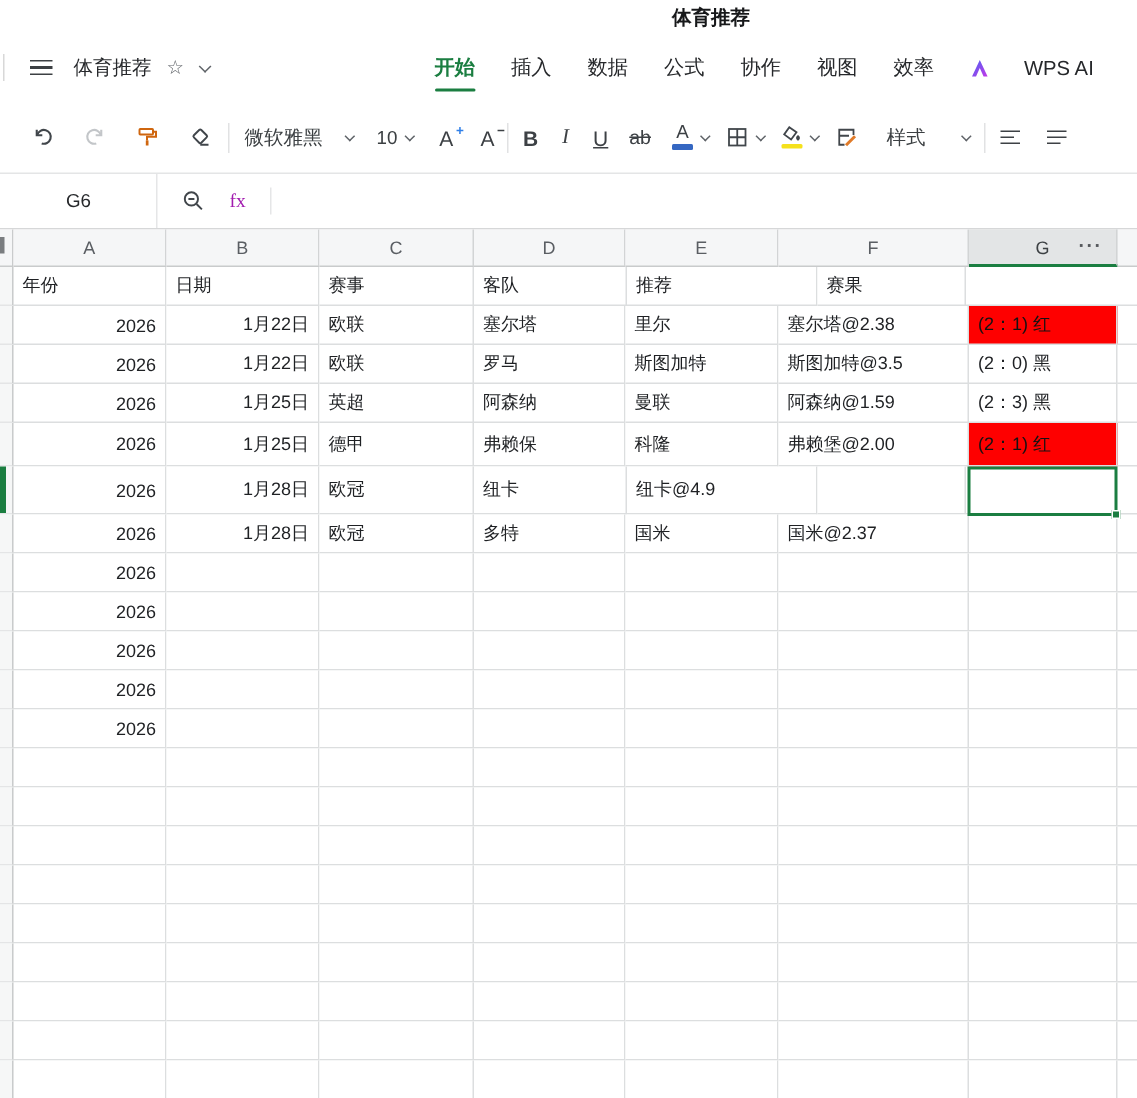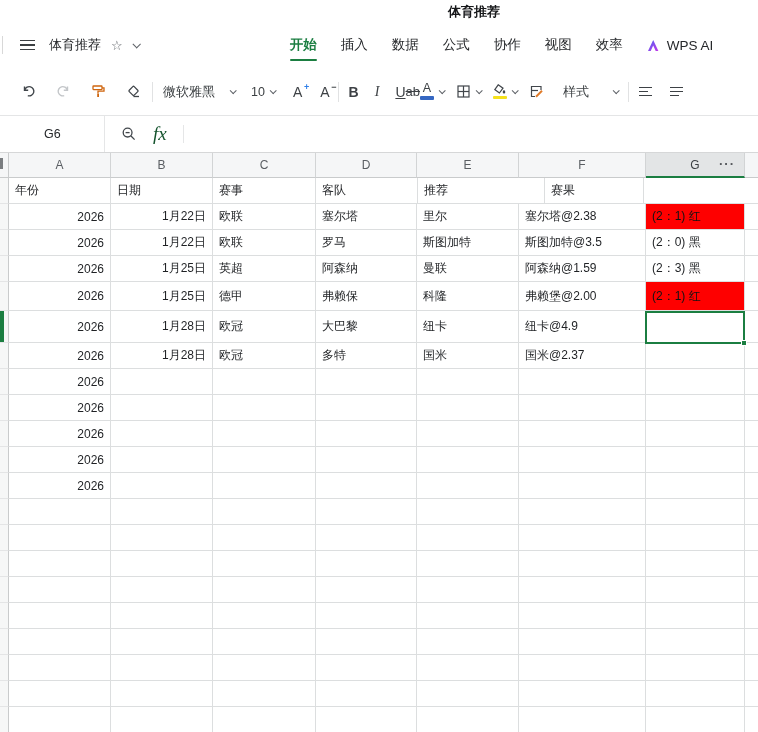--- a/index.html
+++ b/index.html
@@ -20,29 +20,29 @@
   .docname { margin-left:14px; font-size:13px; color:#26282b; }
   .star { margin-left:10px; font-size:13px; color:#5f6368; }
   .chev { display:inline-block; width:6px; height:6px; border-right:1.4px solid #5f6368;
     border-bottom:1.4px solid #5f6368; transform:rotate(45deg) translateY(-1px); margin-left:10px; }
   .chev.sm { width:5px; height:5px; margin-left:5px; }
   .tabs { display:flex; gap:22px; margin-left:150px; align-items:center; }
   .tab { position:relative; font-size:13.5px; color:#26282b; padding:8px 1px; cursor:pointer; white-space:nowrap; }
   .tab.active { color:#1b7e41; font-weight:700; }
   .tab.active::after { content:""; position:absolute; left:1px; right:1px; bottom:1px; height:2.5px;
     background:#1b7e41; border-radius:1px; }
-  .tab-ai { display:flex; align-items:center; gap:6px; }
+  .tab-ai { display:flex; align-items:center; gap:22px; }
 
   
   .toolbar { height:48px; display:flex; align-items:center; padding-left:12px;
     border-bottom:1px solid #e4e5e6; color:#3d4145; }
   .tbtn { display:flex; flex-direction:column; align-items:center; justify-content:center;
     cursor:pointer; flex:none; }
   .sep { width:1px; height:20px; background:#e1e2e3; margin:0 10px; flex:none; }
-  .ml8{margin-left:8px;} .ml12{margin-left:12px;} .ml14{} .ml16{margin-left:16px;} .ml18{margin-left:18px;}
+  .ml8{margin-left:8px;} .ml12{margin-left:12px;} .ml14{margin-left:14px;} .ml16{margin-left:16px;} .ml18{margin-left:18px;}
   .fontname { display:flex; align-items:center; font-size:13px; color:#3c4043; cursor:pointer; }
   .fontname .nm { width:62px; }
   .fontsize { display:flex; align-items:center; font-size:12.5px; color:#3c4043; cursor:pointer; }
   .letterbtn { font-size:14px; color:#3d4145; position:relative; cursor:pointer; line-height:14px; }
   .letterbtn .sup { position:absolute; top:-5px; right:-7px; font-size:9px; font-weight:700; }
   .sup.plus { color:#2f7fe8; } .sup.minus { color:#3d4145; }
   .fmt { font-size:14px; cursor:pointer; }
   .fmt.b { font-weight:700; }
   .fmt.i { font-family:"Liberation Serif",serif; font-style:italic; }
   .fmt.u { text-decoration:underline; }
@@ -52,21 +52,21 @@
   .cbar { width:14px; height:3.5px; border-radius:1px; }
   .cbar.blue { background:#3567c2; } .cbar.yellow { background:#f5e11c; }
   .stylegrp { display:flex; align-items:center; gap:19px; font-size:13px; color:#3c4043; cursor:pointer; }
   .alignicon { display:flex; flex-direction:column; gap:2.5px; cursor:pointer; }
   .alignicon i { display:block; height:1.6px; background:#3d4145; }
 
   
   .formulabar { height:37px; display:flex; align-items:center; border-bottom:1px solid #d6d7d8; }
   .namebox { width:105px; height:100%; display:flex; align-items:center; padding-left:44px;
     font-size:12.5px; color:#26282b; border-right:1px solid #e5e6e7; cursor:text; }
-  .fx { font-family:"Liberation Serif",serif; font-style:italic; font-size:19px; color:#14532d;
+  .fx { font-family:"Liberation Serif",serif; font-size:13px; color:#a21caf;
     margin-left:16px; cursor:pointer; }
   .fsep { width:1px; height:18px; background:#e5e6e7; margin-left:16px; }
   .formula-input { flex:1; height:100%; cursor:text; }
 
   
   .sheet { position:relative; width:758px; height:577px; }
   .colheaders { display:flex; height:25px; }
   .hstub { width:9px; background:#f5f6f7; border-right:1px solid #c9cbcc; border-bottom:1px solid #c9cbcc; position:relative; }
   .corner-mark { position:absolute; left:0; top:5px; width:3px; height:11px; background:#7a7d80; }
   .colhdr { display:flex; align-items:center; justify-content:center; font-size:12px; color:#5a5e63;
@@ -314,21 +314,20 @@
           <div class="cell txt c4">科隆</div>
           <div class="cell txt c5">弗赖堡@2.00</div>
           <div class="cell txt c6 red">(2：1) 红</div>
           <div class="rfiller"></div>
         </div>
         <div class="grid-row" style="height: 32px;">
           <div class="stub active"></div>
           <div class="cell num c0">2026</div>
           <div class="cell num c1">1月28日</div>
           <div class="cell txt c2">欧冠</div>
-          <div class="cell txt c3">大巴黎</div>
           <div class="cell txt c4">纽卡</div>
           <div class="cell txt c5">纽卡@4.9</div>
           <div class="cell txt c6"></div>
           <div class="rfiller"></div>
         </div>
         <div class="grid-row" style="height: 26px;">
           <div class="stub"></div>
           <div class="cell num c0">2026</div>
           <div class="cell num c1">1月28日</div>
           <div class="cell txt c2">欧冠</div>

